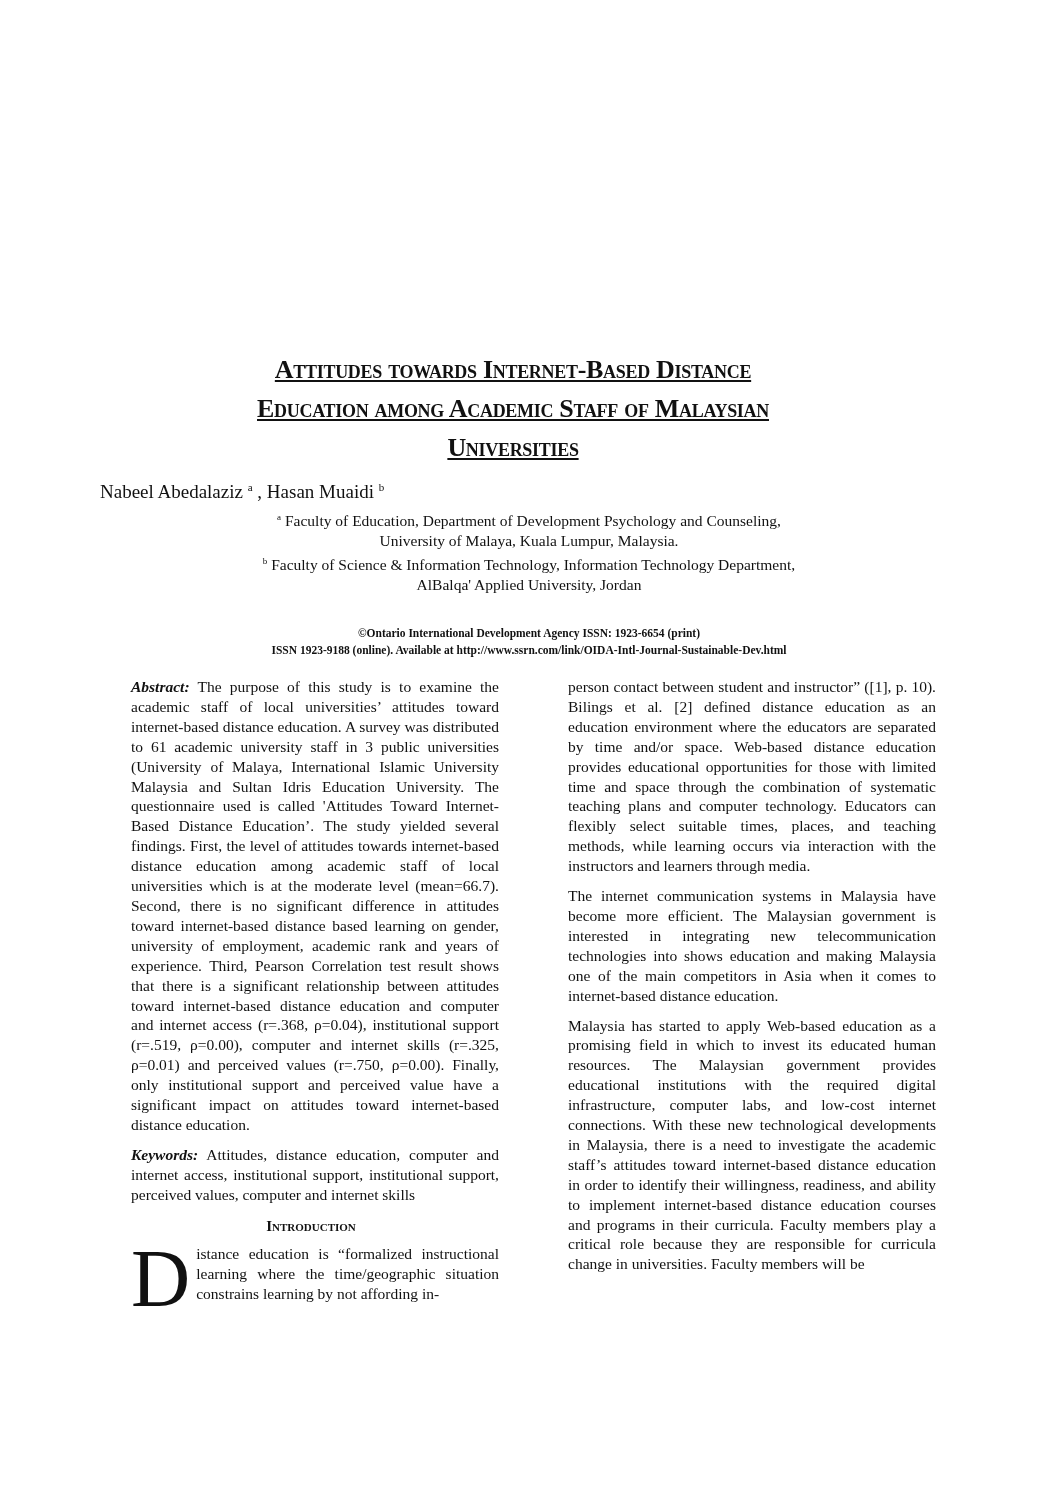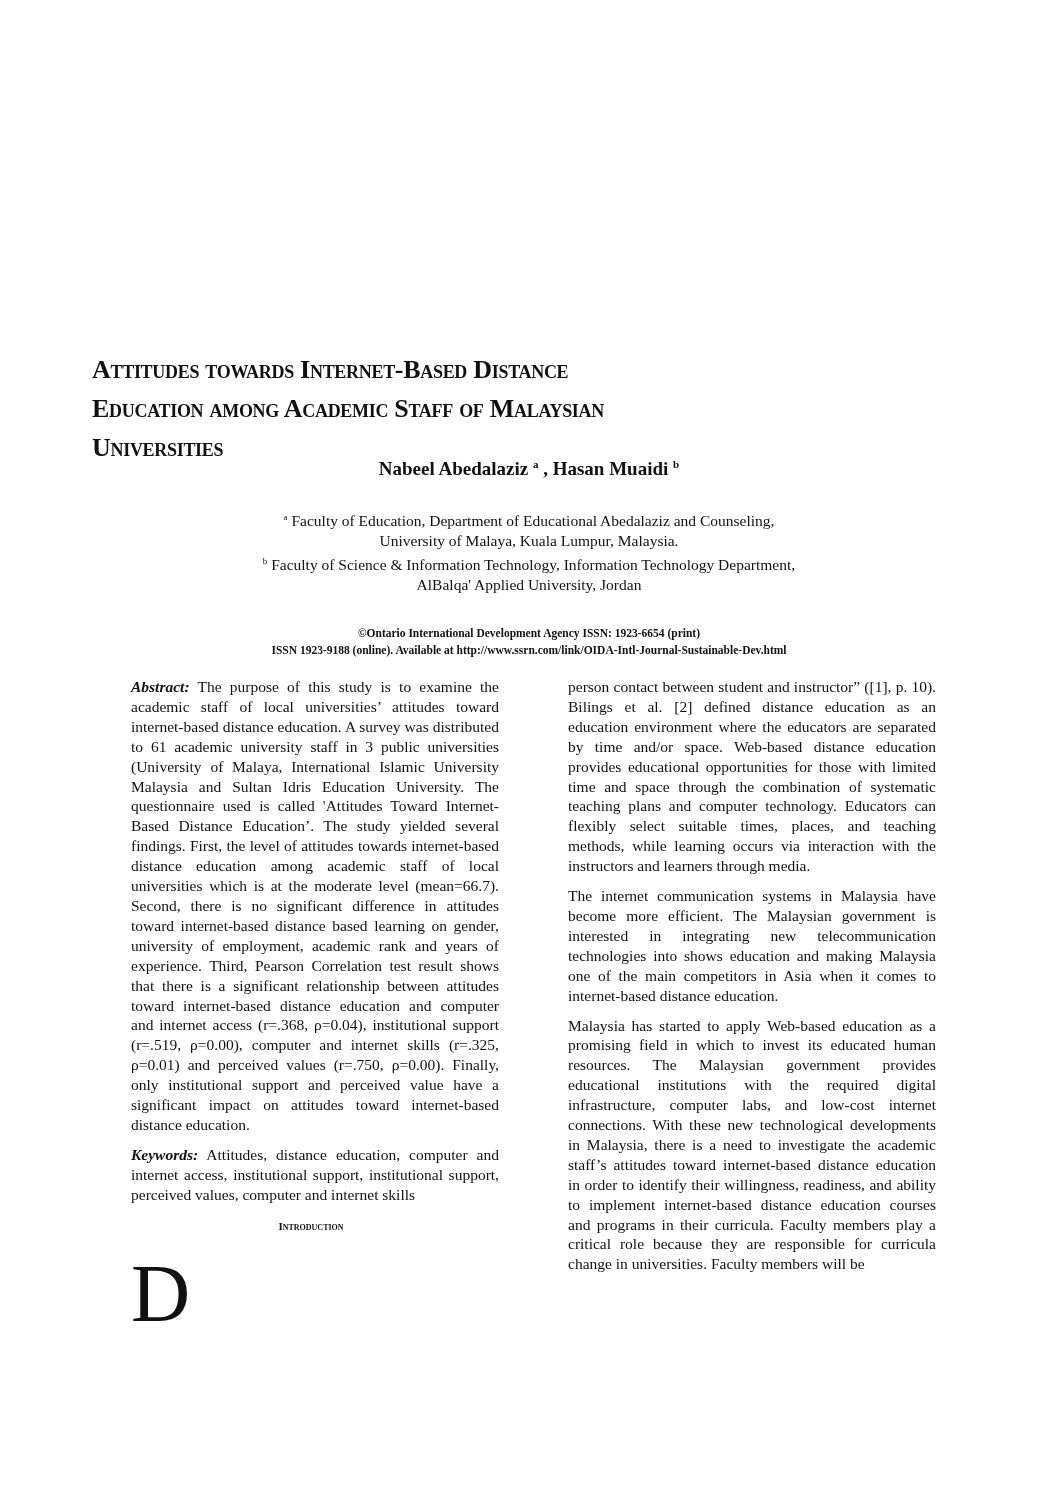--- a/index.html
+++ b/index.html
@@ -1,72 +1,72 @@
 <!DOCTYPE html>
 <html><head>
 <meta charset="utf-8">
 <style>
   html, body { margin: 0; padding: 0; background: #ffffff; }
   body { width: 1058px; height: 1497px; position: relative; overflow: hidden;
          font-family: "Liberation Serif", "DejaVu Serif", serif; color: #111; }
-  .title { position: absolute; left: 92px; width: 858px; top: 350px; 
+  .title { position: absolute; left: 84px; width: 858px; top: 350px; text-align: center;
            font-weight: bold; font-size: 26px; line-height: 39px; font-variant: small-caps;
-           letter-spacing: -0.3px; }
+           letter-spacing: -0.3px; text-decoration: underline; }
   .title span { display: block; }
-  .authors { position: absolute; left: 100px; width: 858px; top: 458px; text-align: center;
-             font-weight: bold; font-size: 19px; }
+  .authors { position: absolute; left: 100px; width: 858px; top: 481px; 
+             font-weight: normal; font-size: 19px; }
   .authors sup { font-size: 11px; }
   .affil { position: absolute; left: 100px; width: 858px; top: 507px; text-align: center;
            font-size: 15.5px; line-height: 20px; }
   .affil div sup { font-size: 9px; }
   .copyright { position: absolute; left: 100px; width: 858px; top: 625px; text-align: center;
                font-size: 11.5px; line-height: 17px; font-weight: bold; }
   .col { position: absolute; top: 677px; width: 376px; font-size: 15.5px; line-height: 19.9px;
          text-align: justify; }
   .col-left { left: 123px; }
   .col-right { left: 560px; }
   .col p { margin: 0 0 10px 8px; }
   .label { font-weight: bold; font-style: italic; }
-  .section-head { text-align: center; font-weight: bold; font-variant: small-caps; font-size: 11px;
-                  margin: 12px 0 23px 0; }
+  .section-head { text-align: center; font-weight: bold; font-variant: small-caps; font-size: 15px;
+                  margin: 12px 0 8px 0; }
   .dropcap { float: left; font-size: 82px; line-height: 62px; margin: 4px 6px 0 0; font-weight: normal; }
 </style>
 </head>
 <body>
 
 <div class="title">
   <span>Attitudes towards Internet-Based Distance</span>
   <span>Education among Academic Staff of Malaysian</span>
   <span>Universities</span>
 </div>
 
 <div class="authors">
   <span>Nabeel Abedalaziz</span>
   <sup>a</sup>
   <span>,</span>
   <span>Hasan Muaidi</span>
   <sup>b</sup>
 </div>
 
 <div class="affil">
-  <div><sup>a</sup> <span>Faculty of Education, Department of Educational Abedalaziz and Counseling,</span></div>
+  <div><sup>a</sup> <span>Faculty of Education, Department of Development Psychology and Counseling,</span></div>
   <div>University of Malaya, Kuala Lumpur, Malaysia.</div>
   <div><sup>b</sup> <span>Faculty of Science &amp; Information Technology, Information Technology Department,</span></div>
   <div>AlBalqa' Applied University, Jordan</div>
 </div>
 
 <div class="copyright">
   <div>©Ontario International Development Agency ISSN: 1923-6654 (print)</div>
   <div>ISSN 1923-9188 (online). Available at http://www.ssrn.com/link/OIDA-Intl-Journal-Sustainable-Dev.html</div>
 </div>
 
 <div class="col col-left">
   <p><span class="label">Abstract:</span><span> The purpose of this study is to examine the academic staff of local universities’ attitudes toward internet-based distance education. A survey was distributed to 61 academic university staff in 3 public universities (University of Malaya, International Islamic University Malaysia and Sultan Idris Education University. The questionnaire used is called 'Attitudes Toward Internet-Based Distance Education’. The study yielded several findings. First, the level of attitudes towards internet-based distance education among academic staff of local universities which is at the moderate level (mean=66.7). Second, there is no significant difference in attitudes toward internet-based distance based learning on gender, university of employment, academic rank and years of experience. Third, Pearson Correlation test result shows that there is a significant relationship between attitudes toward internet-based distance education and computer and internet access (r=.368, ρ=0.04), institutional support (r=.519, ρ=0.00), computer and internet skills (r=.325, ρ=0.01) and perceived values (r=.750, ρ=0.00). Finally, only institutional support and perceived value have a significant impact on attitudes toward internet-based distance education.</span></p>
   <p><span class="label">Keywords:</span><span> Attitudes, distance education, computer and internet access, institutional support, institutional support, perceived values, computer and internet skills</span></p>
   <div class="section-head">Introduction</div>
-  <p><span class="dropcap">D</span></p>
+  <p><span class="dropcap">D</span><span>istance education is “formalized instructional learning where the time/geographic situation constrains learning by not affording in-</span></p>
 </div>
 
 <div class="col col-right">
   <p>person contact between student and instructor” ([1], p. 10). Bilings et al. [2] defined distance education as an education environment where the educators are separated by time and/or space. Web-based distance education provides educational opportunities for those with limited time and space through the combination of systematic teaching plans and computer technology. Educators can flexibly select suitable times, places, and teaching methods, while learning occurs via interaction with the instructors and learners through media.</p>
   <p>The internet communication systems in Malaysia have become more efficient. The Malaysian government is interested in integrating new telecommunication technologies into shows education and making Malaysia one of the main competitors in Asia when it comes to internet-based distance education.</p>
   <p>Malaysia has started to apply Web-based education as a promising field in which to invest its educated human resources. The Malaysian government provides educational institutions with the required digital infrastructure, computer labs, and low-cost internet connections. With these new technological developments in Malaysia, there is a need to investigate the academic staff’s attitudes toward internet-based distance education in order to identify their willingness, readiness, and ability to implement internet-based distance education courses and programs in their curricula. Faculty members play a critical role because they are responsible for curricula change in universities. Faculty members will be</p>
 </div>
 
 </body></html>

